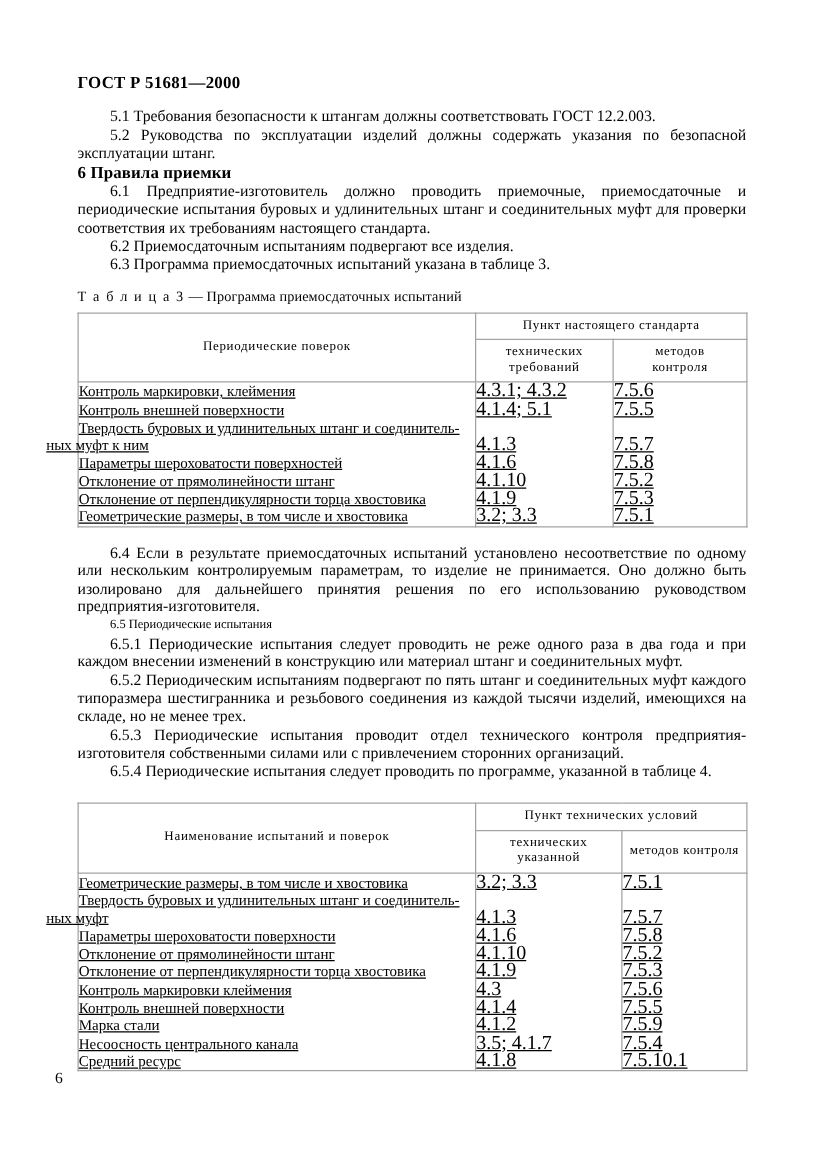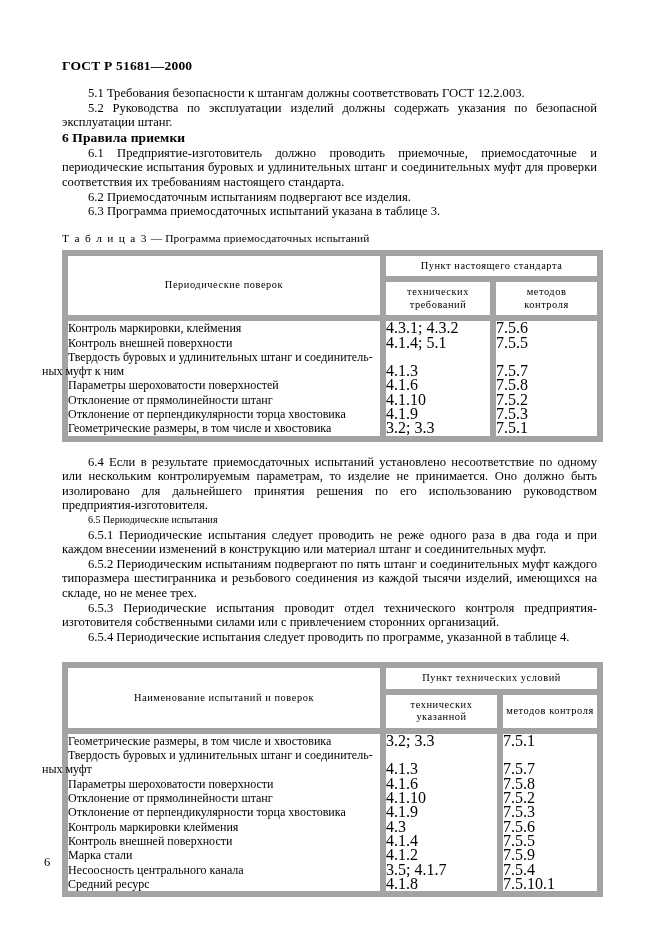--- a/index.html
+++ b/index.html
@@ -81,21 +81,21 @@
   .tbl-cap-spaced { letter-spacing: 1.3px; }
 
   table.gost {
     border-collapse: collapse;
     width: 535px;
     table-layout: fixed;
     font-size: 11.6px;
     margin-top: 6px;
   }
   table.gost td, table.gost th {
-    border: 6px solid #a3a3a3;
+    border: 1px solid #a3a3a3;
     padding: 0;
     vertical-align: middle;
     font-weight: normal;
   }
   table.gost thead th {
     text-align: center;
     font-size: 10.4px;
     letter-spacing: 0.55px;
     padding: 4px 2px;
     line-height: 12.5px;
@@ -112,20 +112,21 @@
   }
   .cell-val {
     text-align: left;
     font-size: 16px;
     line-height: 14.3px;
   }
   td.body-block {
     padding-top: 4px;
     padding-bottom: 4px;
     vertical-align: top;
+    text-decoration: underline;
   }
   .rowline { white-space: nowrap; }
   .hang {
     margin-left: -26px;
   }
 
   .page-num {
     position: absolute;
     left: 44px;
     top: 855px;

